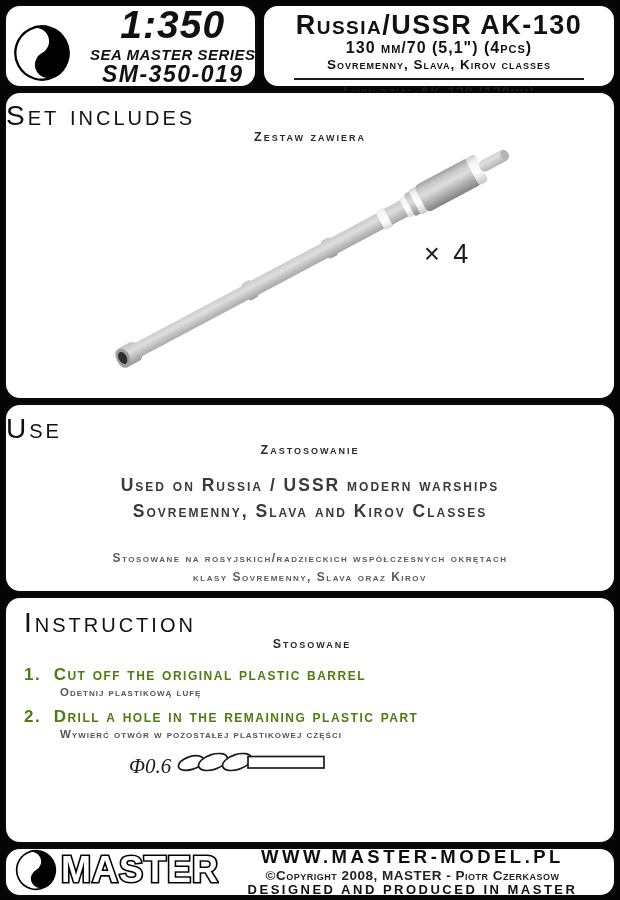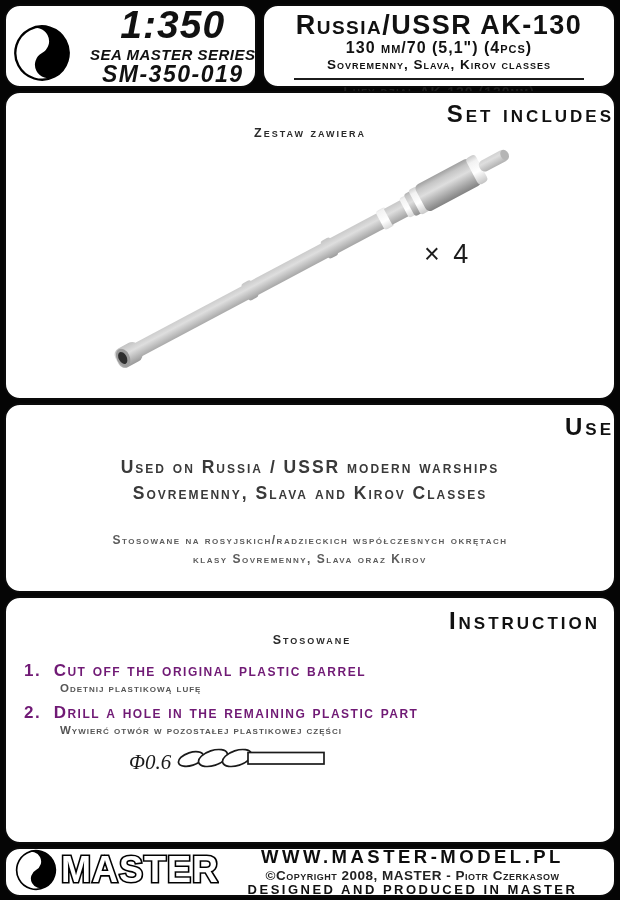--- a/index.html
+++ b/index.html
@@ -32,41 +32,41 @@
   .header-right {
     flex:1; height:84px; text-align:center; padding-top:5px;
   }
   .prod-title { font-size:27px; font-weight:800; font-variant:small-caps; letter-spacing:1.5px; line-height:1.05; }
   .prod-sub { font-size:16px; font-weight:700; font-variant:small-caps; letter-spacing:1px; line-height:1.1; }
   .prod-classes { font-size:13.5px; font-weight:700; font-variant:small-caps; letter-spacing:1px; line-height:1.25; }
   .prod-rule { border:0; border-top:2px solid #1c1c1c; margin:4px 30px 4px 30px; }
   .prod-pl { font-size:14px; font-weight:700; font-variant:small-caps; letter-spacing:1px; color:#1d1d1d; }
 
   
-  .sec-title { font-size:24px; font-weight:700; font-variant:small-caps; letter-spacing:3px; text-align:right; line-height:1.05; }
+  .sec-title { font-size:28px; font-weight:400; font-variant:small-caps; letter-spacing:3px; text-align:left; line-height:1.05; }
   .sec-title-pl { font-size:12.5px; font-weight:700; font-variant:small-caps; letter-spacing:2px; text-align:center; color:#2a2a2a; }
 
   
   .set { height:309px; position:relative; padding-top:8px; margin-bottom:3px; }
   .barrel-svg { position:absolute; left:0; top:0; width:612px; height:301px; }
   .qty {
     position:absolute; left:418px; top:146px;
     font-size:27px; font-weight:400; letter-spacing:3px; color:#1c1c1c;
   }
 
   
   .use { height:190px; text-align:center; padding-top:9px; margin-bottom:3px; }
   .use-body { margin-top:16px; font-size:17.5px; font-weight:600; font-variant:small-caps; letter-spacing:2px; color:#3a3a3a; line-height:1.45; }
   .use-pl { margin-top:25px; font-size:12px; font-weight:600; font-variant:small-caps; letter-spacing:1.5px; color:#5c5c5c; line-height:1.55; }
 
   
   .instr { height:248px; padding:10px 14px 0 18px; margin-bottom:3px; }
   .instr-head { margin-bottom:14px; }
   .step { margin-bottom:9px; }
-  .step-en { font-size:17px; font-weight:700; font-variant:small-caps; letter-spacing:1.5px; color:#701a75; white-space:nowrap; }
+  .step-en { font-size:17px; font-weight:700; font-variant:small-caps; letter-spacing:1.5px; color:#4d7c0f; white-space:nowrap; }
   .step-pl { font-size:11.5px; font-weight:600; font-variant:small-caps; letter-spacing:1px; color:#555; margin:1px 0 0 36px; }
   .drill-row { margin:3px 0 8px 105px; display:flex; align-items:flex-end; gap:6px; }
   .drill-label { font-family:"Liberation Serif", serif; font-style:italic; font-size:21px; color:#1a1a1a; }
 
   
   .footer { height:50px; display:flex; align-items:center; padding:0 8px 0 9px; gap:4px; margin-bottom:0; }
   .footer-right { flex:1; text-align:center; line-height:1.12; padding-right:4px; }
   .site { font-size:18.5px; font-weight:800; letter-spacing:3.5px; color:#0d0d0d; white-space:nowrap; }
   .copyright { font-size:13.5px; font-weight:600; font-variant:small-caps; letter-spacing:.5px; color:#222; white-space:nowrap; }
   .origin { font-size:13px; font-weight:600; letter-spacing:2.5px; color:#111; white-space:nowrap; }
@@ -144,20 +144,21 @@
       <ellipse cx="7" cy="0" rx="6.5" ry="9.5" fill="#9c9c9c"></ellipse>
       <ellipse cx="6.5" cy="0" rx="4" ry="6.5" fill="#2e2e2e"></ellipse>
     </g>
   </svg>
 
   <div class="qty">× 4</div>
 </div>
 
 <div class="panel use">
   <div class="sec-title">Use</div>
+  <div class="sec-title-pl">Zastosowanie</div>
   <div class="use-body">
     <div>Used on Russia / USSR modern warships</div>
     <div>Sovremenny, Slava and Kirov Classes</div>
   </div>
   <div class="use-pl">
     <div>Stosowane na rosyjskich/radzieckich współczesnych okrętach</div>
     <div>klasy Sovremenny, Slava oraz Kirov</div>
   </div>
 </div>
 

